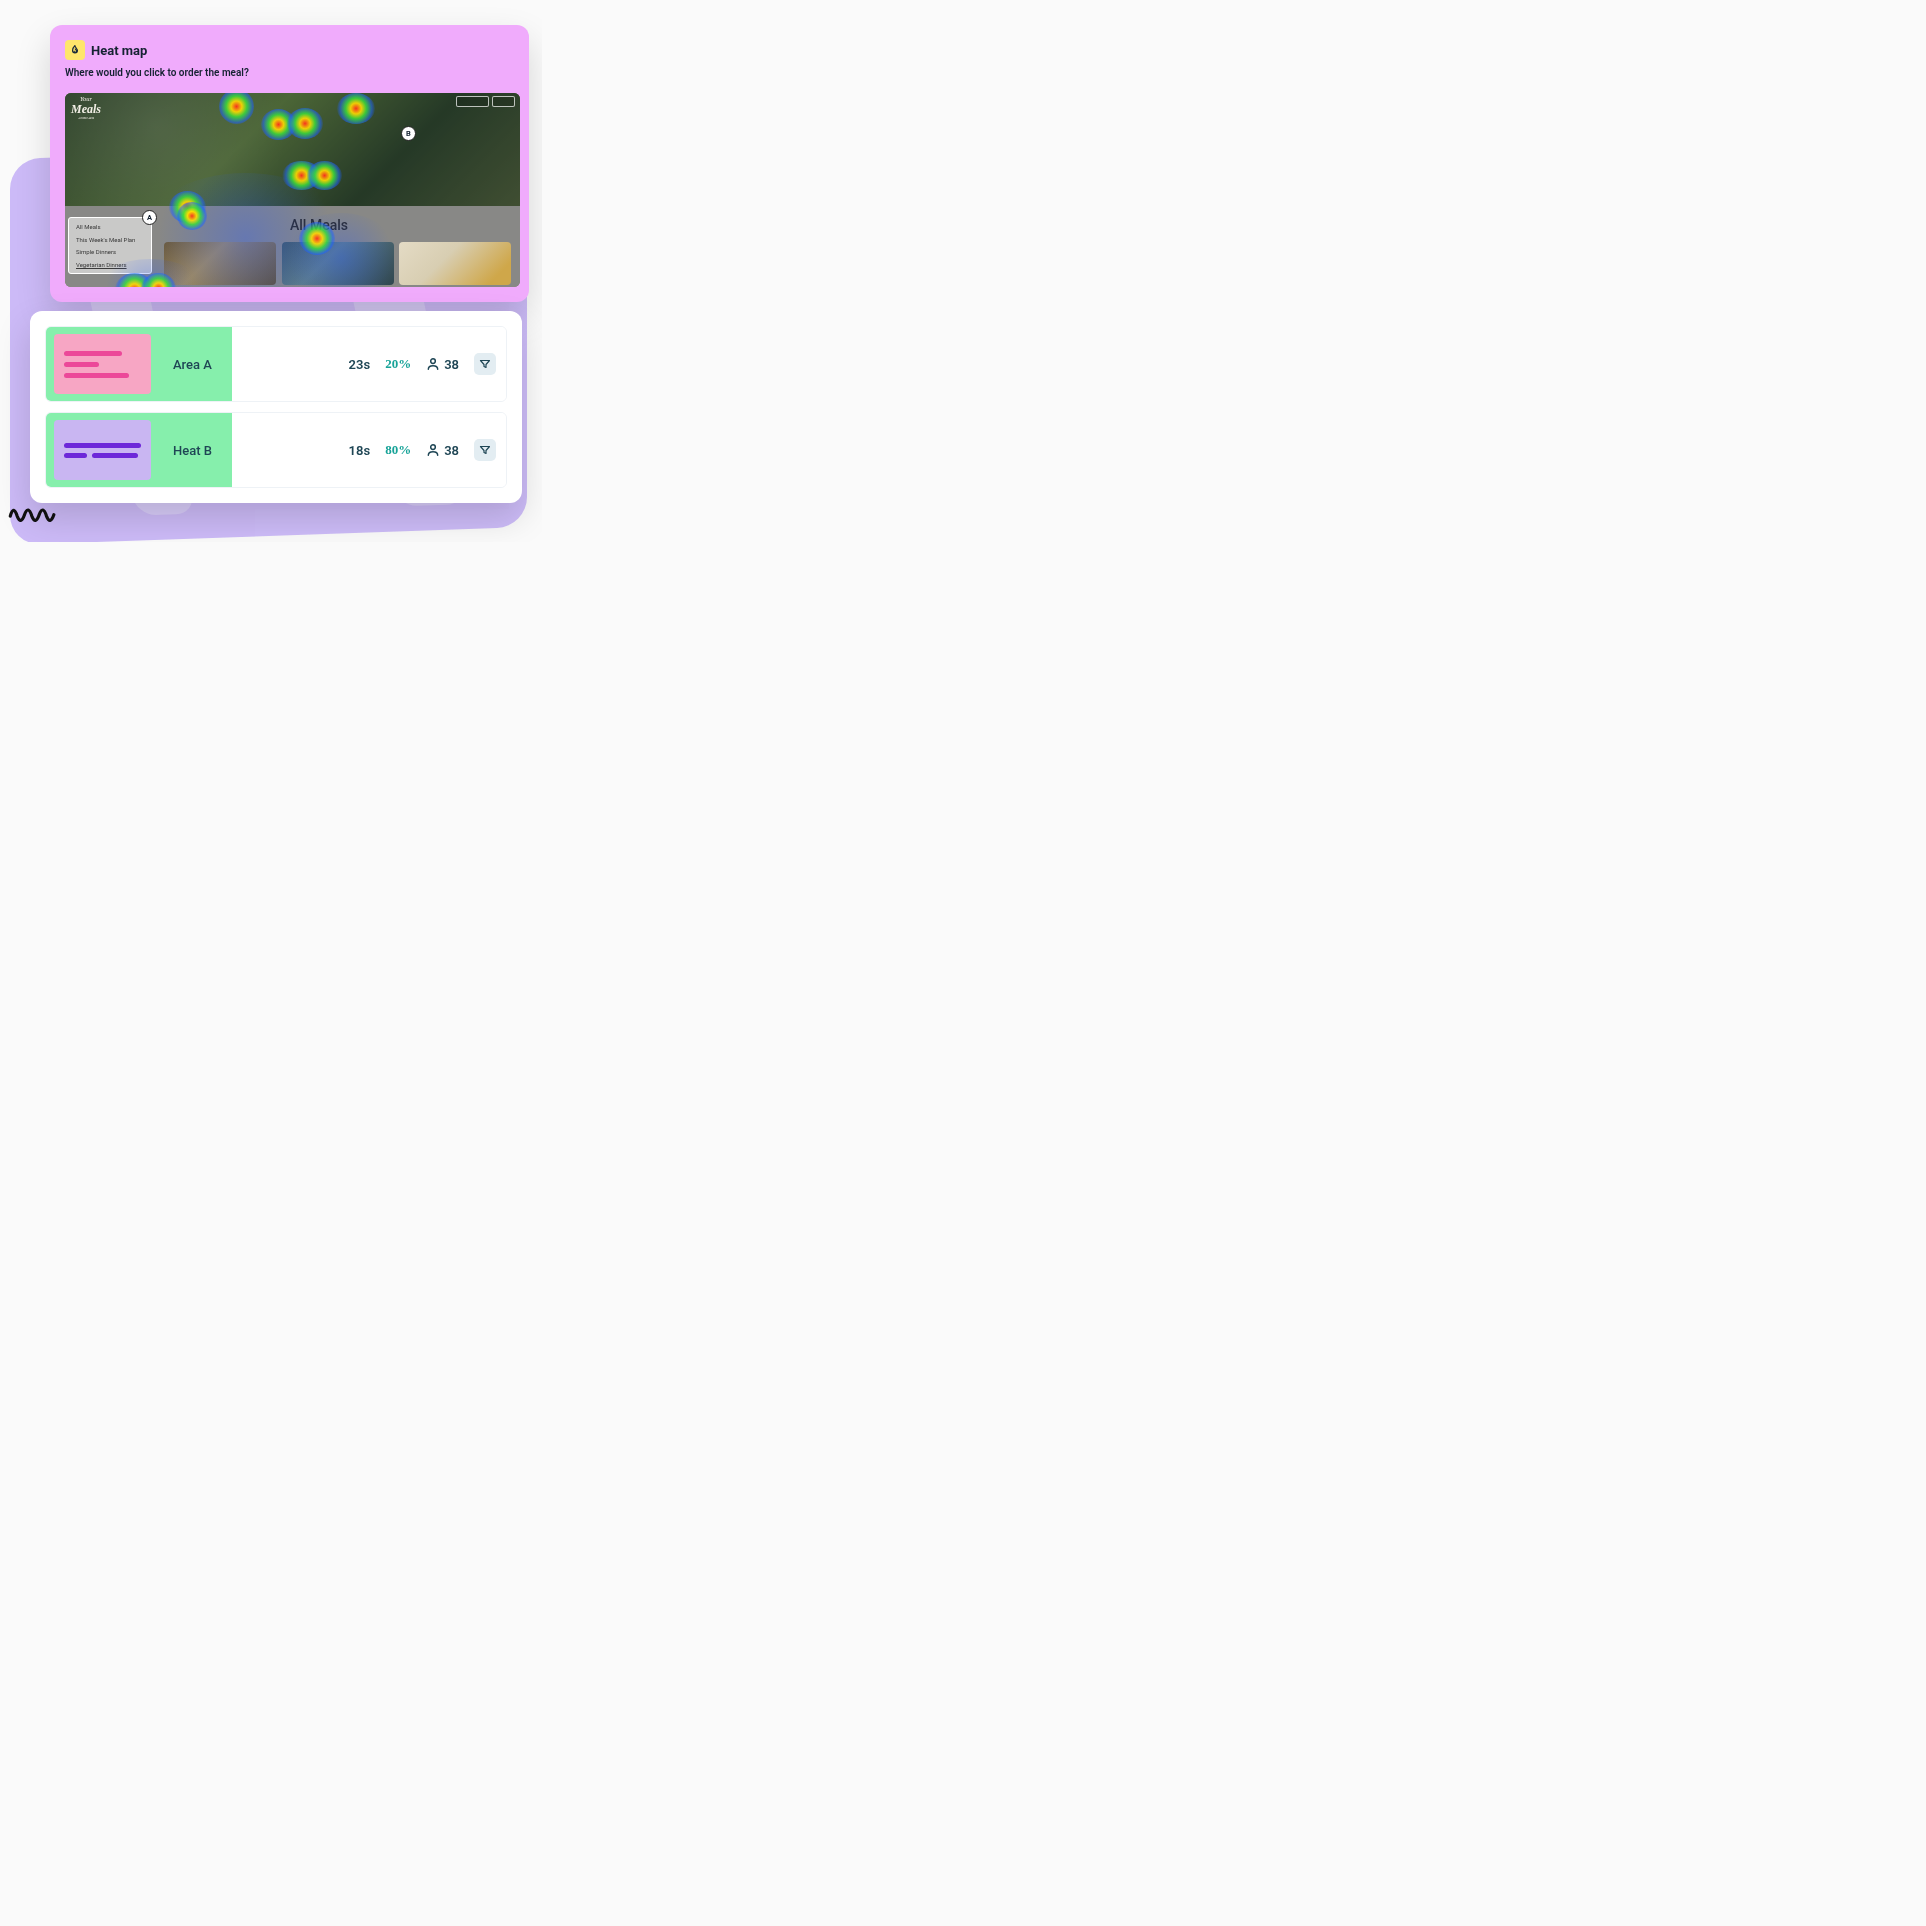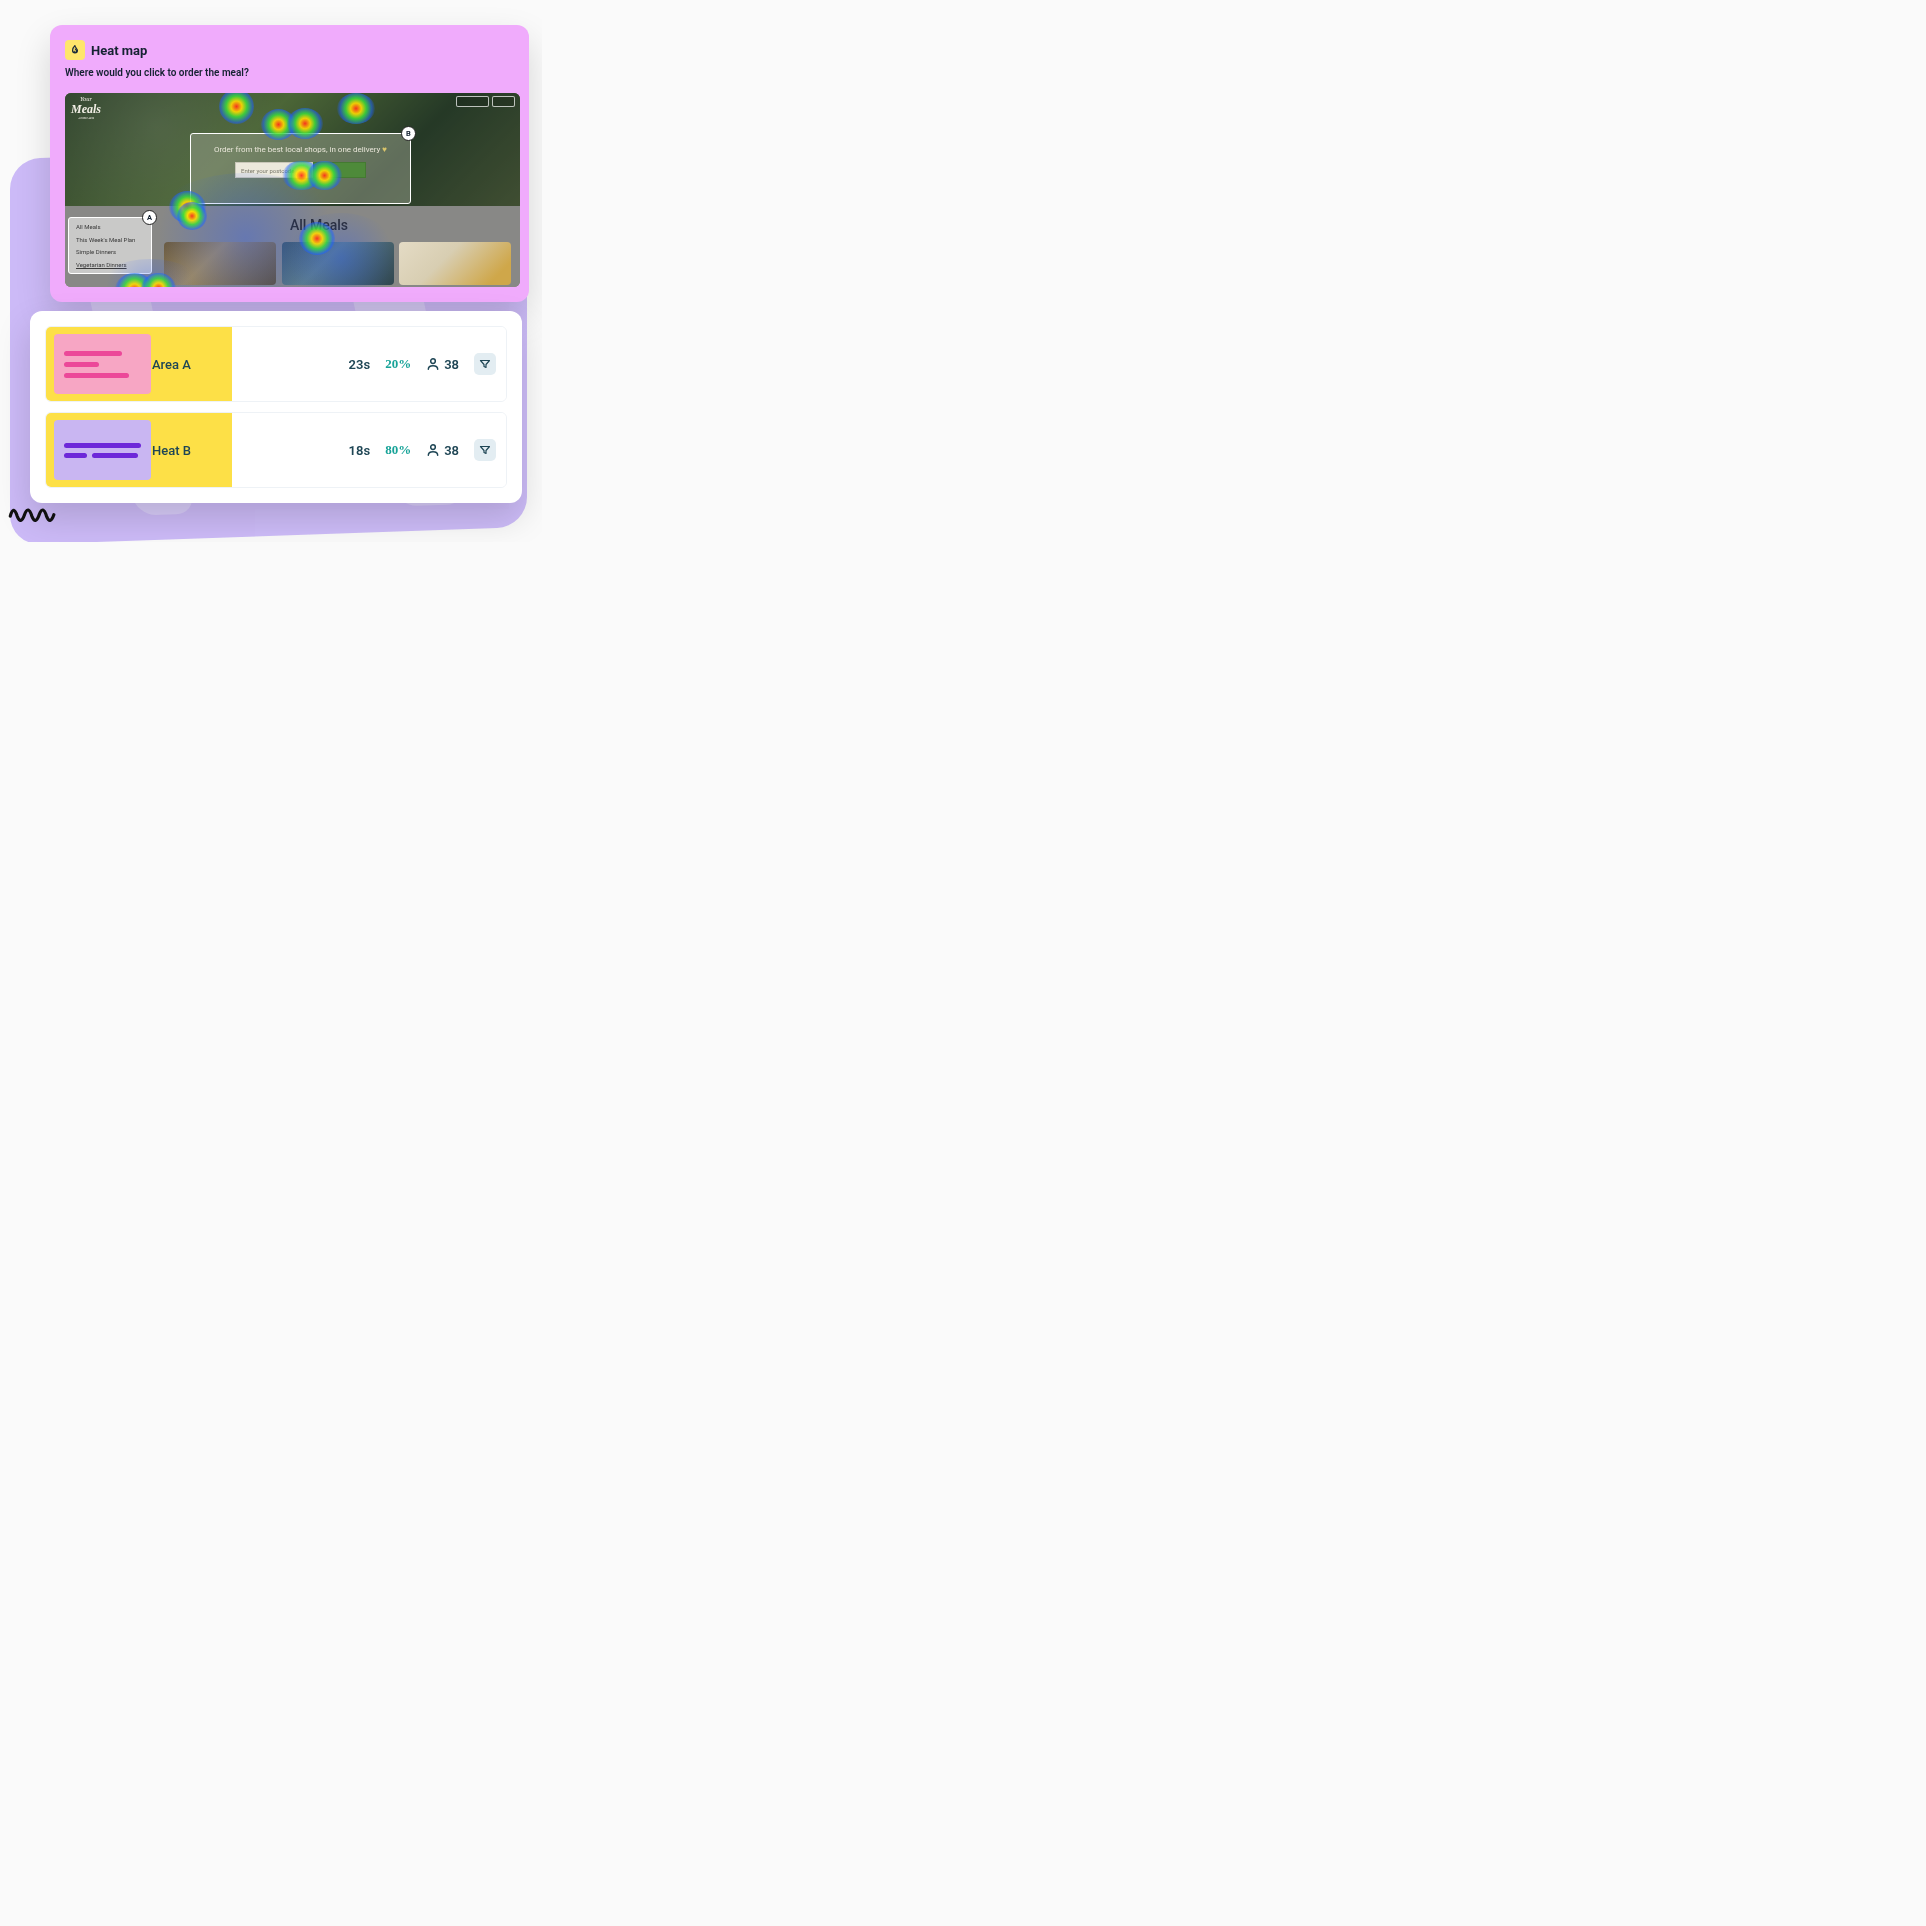--- a/index.html
+++ b/index.html
@@ -198,24 +198,24 @@
   }
   .area-row {
     display:flex; align-items:center;
     height:76px;
     border-radius:6px;
     overflow:hidden;
     border:0.5px solid #eef2f6;
   }
   .thumb-cell {
     width:186px; height:100%;
-    background:#fde047;
+    background:#86efac;
     display:flex; align-items:center;
     padding-left:8px;
-    gap:1px;
+    gap:22px;
   }
   .thumb {
     width:97px; height:60px;
     border-radius:4px;
     display:flex; flex-direction:column; justify-content:center; gap:6px;
     padding:0 10px;
   }
   .thumb .bar { height:5px; border-radius:2.5px; }
   .thumb-a { background:#f7a6c4; }
   .thumb-a .bar { background:#ec4899; }
@@ -274,32 +274,20 @@
     <div class="grocer-logo">
       <div class="l1">Your</div>
       <div class="l2">Meals</div>
       <div class="l3">.com.au</div>
     </div>
     <div class="top-right-btns">
       <span></span>
       <span></span>
     </div>
 
-    <div class="hero-panel">
-      <div class="tagline">
-        <span>Order from the best local shops, in one delivery</span>
-        <span class="heart">♥</span>
-      </div>
-      <div class="hero-input-row">
-        <div class="hero-input">
-          <span>Enter your postcode</span>
-        </div>
-        <div class="hero-btn"></div>
-      </div>
-    </div>
     <div class="badge-B">B</div>
 
     <div class="sidebar-box">
       <div>All Meals</div>
       <div>This Week's Meal Plan</div>
       <div>Simple Dinners</div>
       <div class="underline">Vegetarian Dinners</div>
     </div>
     <div class="badge-A">A</div>
 

